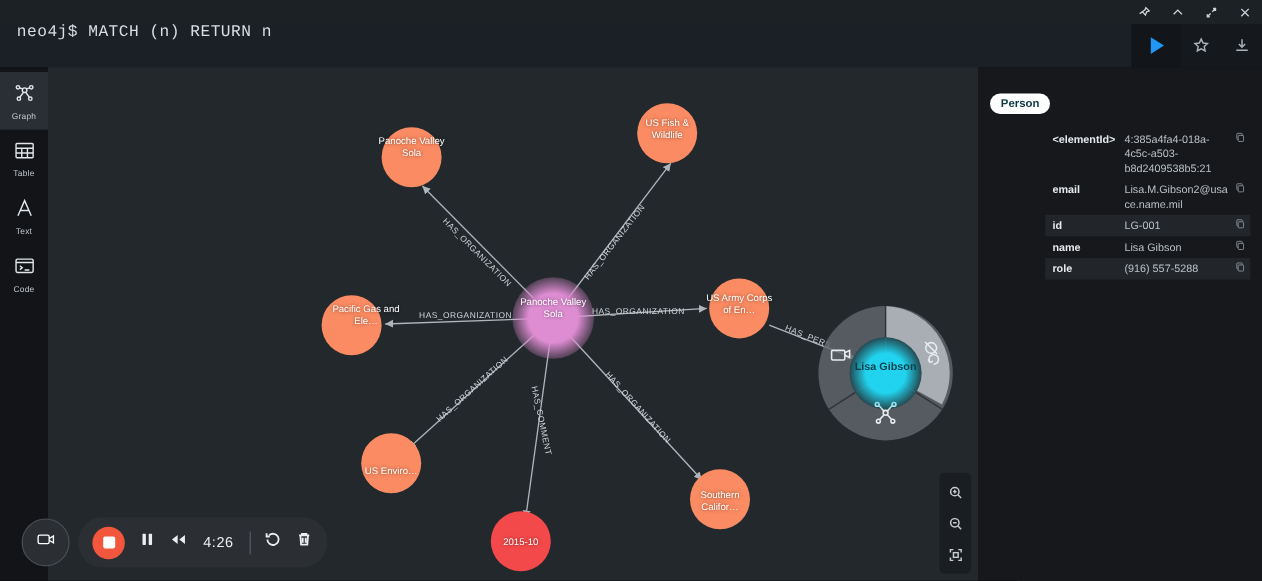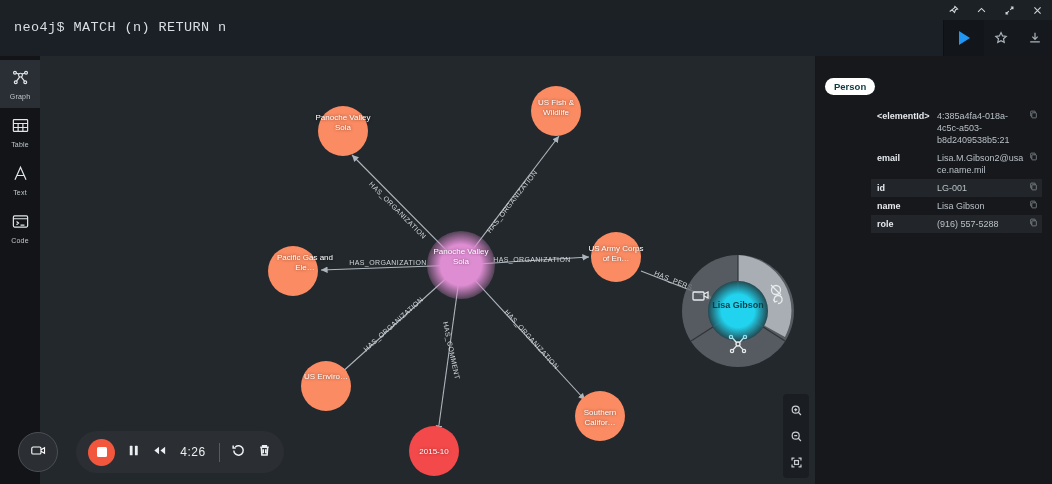--- a/index.html
+++ b/index.html
@@ -107,21 +107,21 @@
   .pcopy svg { width: 9px; height: 9px; stroke: #8c949b; fill: none; stroke-width: 1.3; cursor: pointer; }
 
   
   .rec-cam {
     position: absolute; left: 18px; bottom: 12px; width: 40px; height: 40px;
     border-radius: 50%; background: #2b2f33; border: 1px solid #4a4f55;
     display: flex; align-items: center; justify-content: center; cursor: pointer;
   }
   .rec-cam svg { width: 17px; height: 17px; stroke: #fff; fill: none; stroke-width: 1.6; }
   .rec-bar {
-    position: absolute; left: 76px; bottom: 11px; height: 42px;
+    position: absolute; left: 65px; bottom: 11px; height: 42px;
     background: #2b2f33; border-radius: 21px; display: flex; align-items: center;
     padding: 0 12px; gap: 11px;
   }
   .rec-stop {
     width: 27px; height: 27px; border-radius: 50%; background: #f2573d;
     display: flex; align-items: center; justify-content: center; cursor: pointer;
   }
   .rec-stop span { width: 10px; height: 10px; background: #fff; border-radius: 1.5px; }
   .rec-btn { display: flex; align-items: center; justify-content: center; cursor: pointer; }
   .rec-btn svg { width: 15px; height: 15px; fill: #eceff1; stroke: none; }
@@ -292,21 +292,21 @@
       <circle cx="560" cy="360" r="25" fill="#fb8b62"></circle>
       <circle cx="394" cy="395" r="25" fill="#f4494a"></circle>
       <circle cx="698" cy="255" r="30" fill="url(#glowL)"></circle>
     </svg>
 
     <div class="node-label" style="left:391px; top:191px;">Panoche Valley Sola</div>
     <div class="node-label" style="left:273px; top:57px;">Panoche Valley Sola</div>
     <div class="node-label" style="left:486px; top:42px;">US Fish &amp; Wildlife</div>
     <div class="node-label" style="left:223px; top:197px;margin-left:12px;">Pacific Gas and Ele…</div>
     <div class="node-label" style="left:546px; top:188px;">US Army Corps of En…</div>
-    <div class="node-label" style="left:256px; top:316px;text-align:center;">US Enviro…</div>
+    <div class="node-label" style="left:256px; top:332px;text-align:center;">US Enviro…</div>
     <div class="node-label" style="left:530px; top:352px;">Southern Califor…</div>
     <div class="node-label" style="left:364px; top:391px;">2015-10</div>
     <div class="node-label" style="left:668px; top:245px; font-size:9px; color:#0b3d47; font-weight:bold; text-shadow:none;">Lisa Gibson</div>
 
     <div class="zoomctl">
       <div>
         <svg viewBox="0 0 16 16">
             <circle cx="7" cy="7" r="4.3"></circle>
             <path d="M10.2 10.2l3.3 3.3M5.2 7h3.6M7 5.2v3.6"></path>
           </svg>

